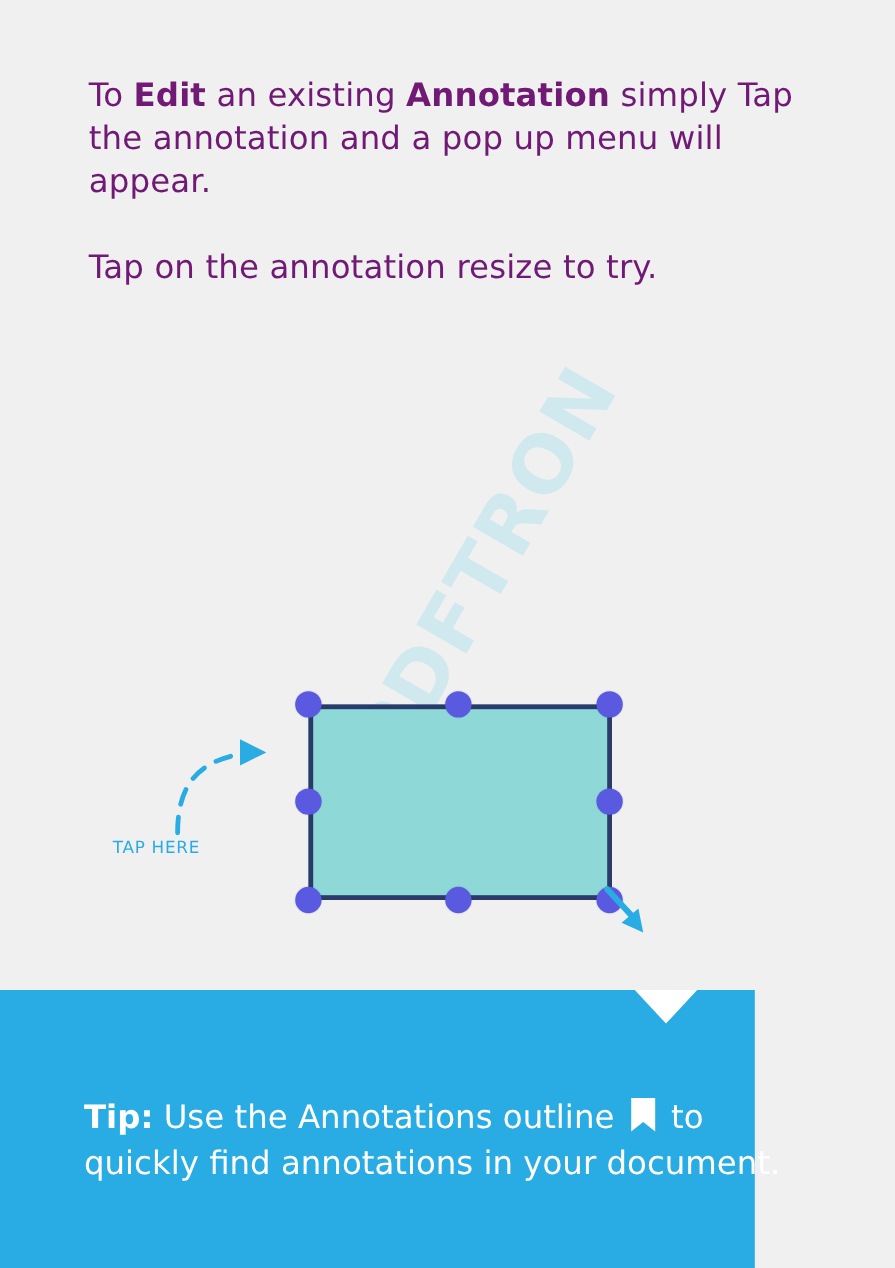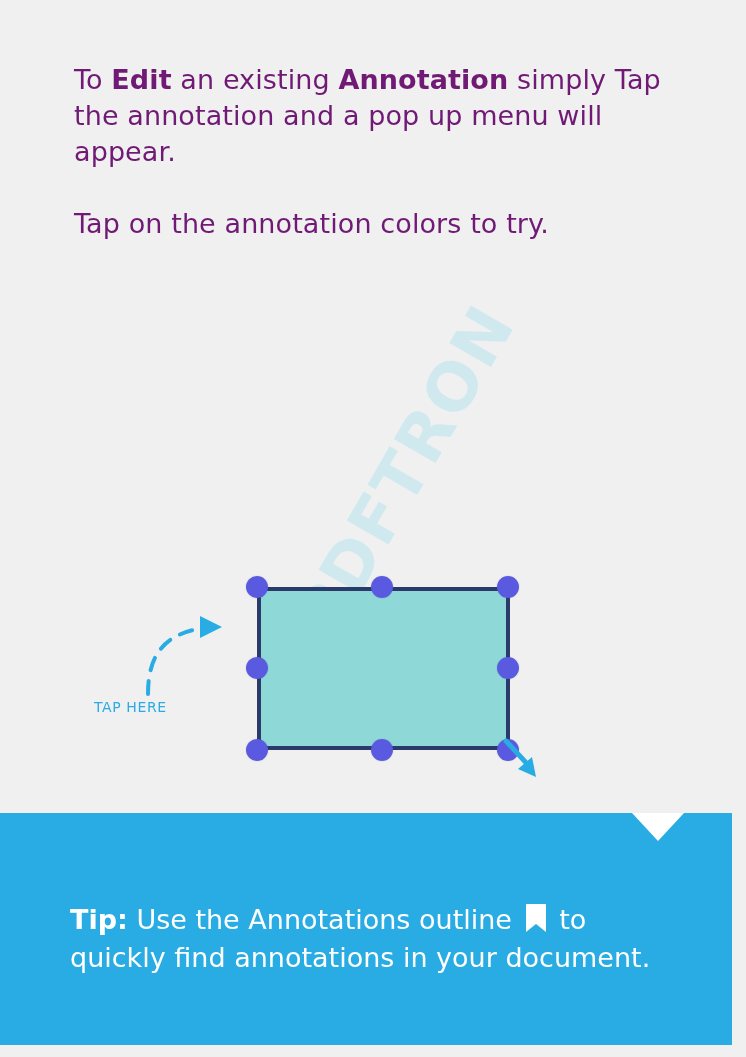--- a/index.html
+++ b/index.html
@@ -126,24 +126,25 @@
     top: 735px;
     width: 50px;
     height: 50px;
     z-index: 4;
   }
 
   
   .tip-banner {
     position: absolute;
     left: 0;
-    bottom: 12px;
-    width: 732px;
+    bottom: 0;
+    width: 590px;
     height: 232px;
     background: #29ace3;
+    padding-left: 39px;
   }
   .tip-notch {
     position: absolute;
     right: 48px;
     top: 0;
     width: 0;
     height: 0;
     border-left: 26px solid transparent;
     border-right: 26px solid transparent;
     border-top: 28px solid #ffffff;
@@ -171,21 +172,21 @@
 
   <div class="watermark">
     <span>PDFTRON</span>
   </div>
 
   <div class="copy">
     <p class="para">
       <span>To </span><span class="bold">Edit</span><span> an existing </span><span class="bold">Annotation</span><span> simply Tap the annotation and a pop up menu will appear.</span>
     </p>
     <p class="para">
-      <span>Tap on the annotation colors to try.</span>
+      <span>Tap on the annotation resize to try.</span>
     </p>
   </div>
 
   <div class="annot-wrap">
     <div class="annot-rect"></div>
     <div class="handle h-tl"></div>
     <div class="handle h-tm"></div>
     <div class="handle h-tr"></div>
     <div class="handle h-ml"></div>
     <div class="handle h-mr"></div>

